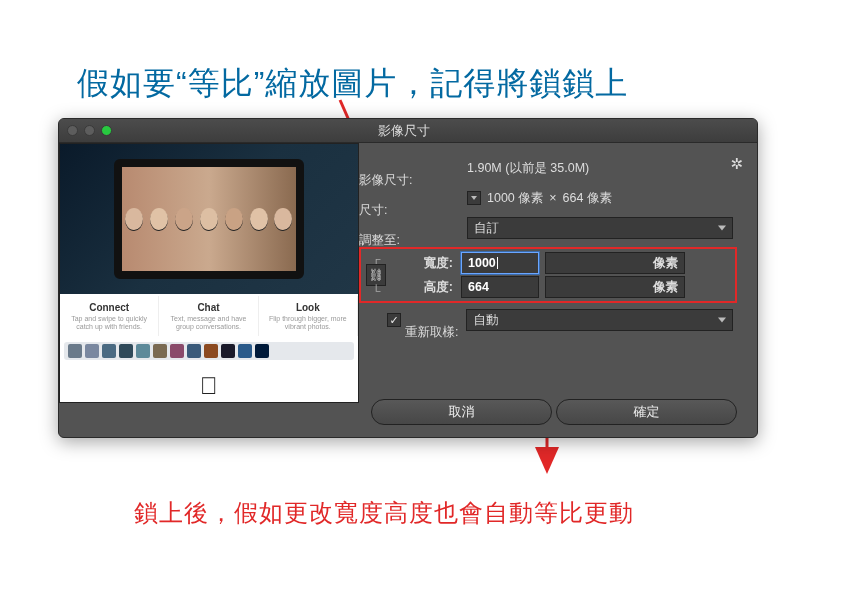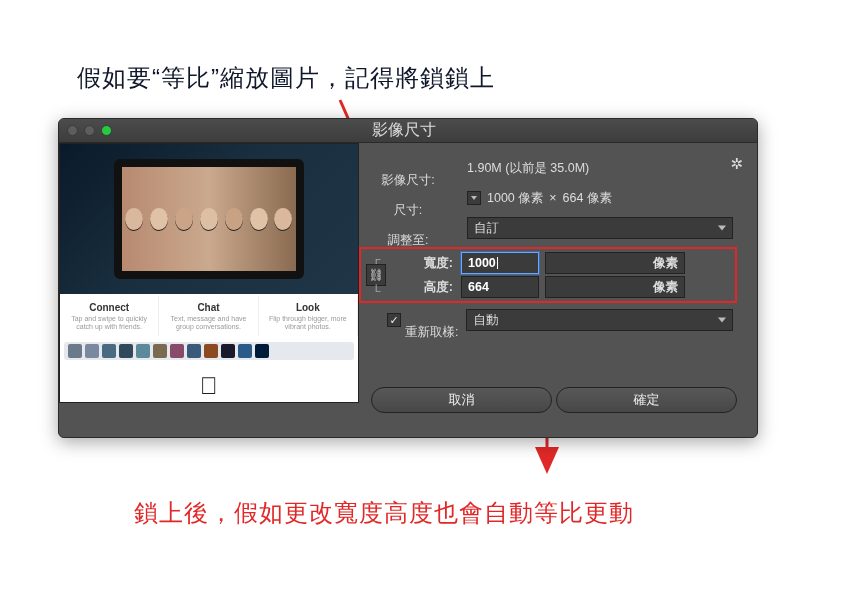--- a/index.html
+++ b/index.html
@@ -10,22 +10,22 @@
     font-family: -apple-system, "Helvetica Neue", Arial, sans-serif;
     position: relative;
     overflow: hidden;
   }
 
   
   .anno-top {
     position: absolute;
     top: 62px;
     left: 77px;
-    color: #0f172a;
-    font-size: 24px;
+    color: #0369a1;
+    font-size: 32px;
     font-weight: 400;
     letter-spacing: 1px;
   }
   .anno-bottom {
     position: absolute;
     top: 497px;
     left: 134px;
     color: #e12828;
     font-size: 24px;
     font-weight: 400;
@@ -68,21 +68,21 @@
     width: 11px; height: 11px; border-radius: 50%;
     background: #5d5d5d;
     border: 1px solid #3a3a3a;
   }
   .traffic span.green { background: #28c940; }
   .title {
     position: absolute;
     left: 0; right: 8px;
     text-align: center;
     color: #ddd;
-    font-size: 16px;
+    font-size: 13px;
     pointer-events: none;
   }
 
   .body {
     display: flex;
     height: calc(100% - 24px);
   }
   .preview-col {
     width: 300px;
   }
@@ -171,21 +171,21 @@
     font-size:15px;
   }
   .row {
     display:flex;
     align-items:center;
     margin-bottom:8px;
     height:22px;
   }
   .row .lbl {
     width: 98px;
-    text-align:center;
+    text-align:left;
     margin-right:10px;
     color:#ddd;
     margin-top:25px;
   }
   .val-static { color:#ddd; }
 
   .unit-pop {
     width:14px;height:14px;
     background:#3b3b3b;
     border:1px solid #222;
@@ -274,21 +274,21 @@
     border:1px solid #222;
     background:#3b3b3b;
     display:inline-flex;align-items:center;justify-content:center;
     margin-right:4px;
     color:#eee;
     font-size:11px;
   }
 
   .btns {
     position:absolute;
-    bottom:24px; left:0; right:20px;
+    bottom:12px; left:0; right:20px;
     display:flex;
     gap:4px;
     padding-left:12px;
     justify-content:space-between;
   }
   .btn {
     flex:1;
     height:26px;
     border:1px solid #222;
     border-radius:14px;

